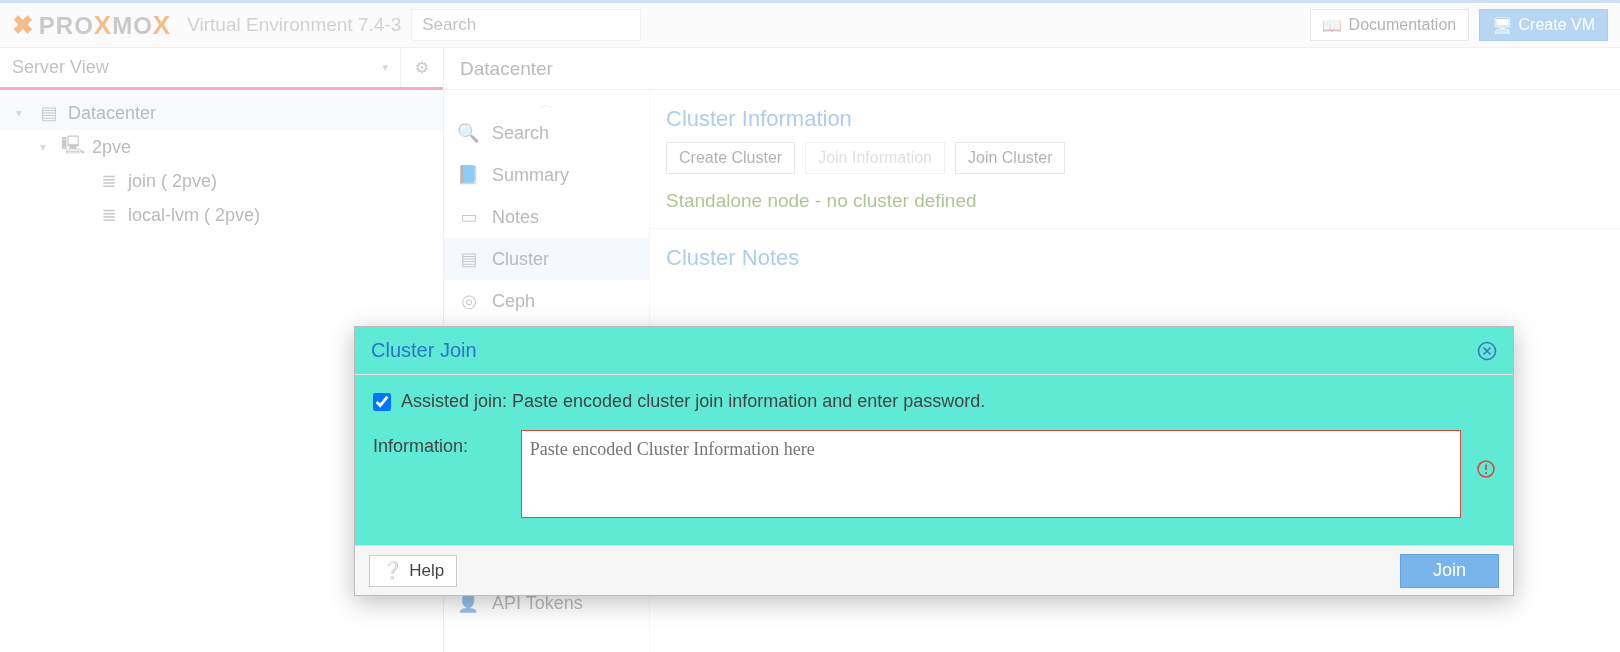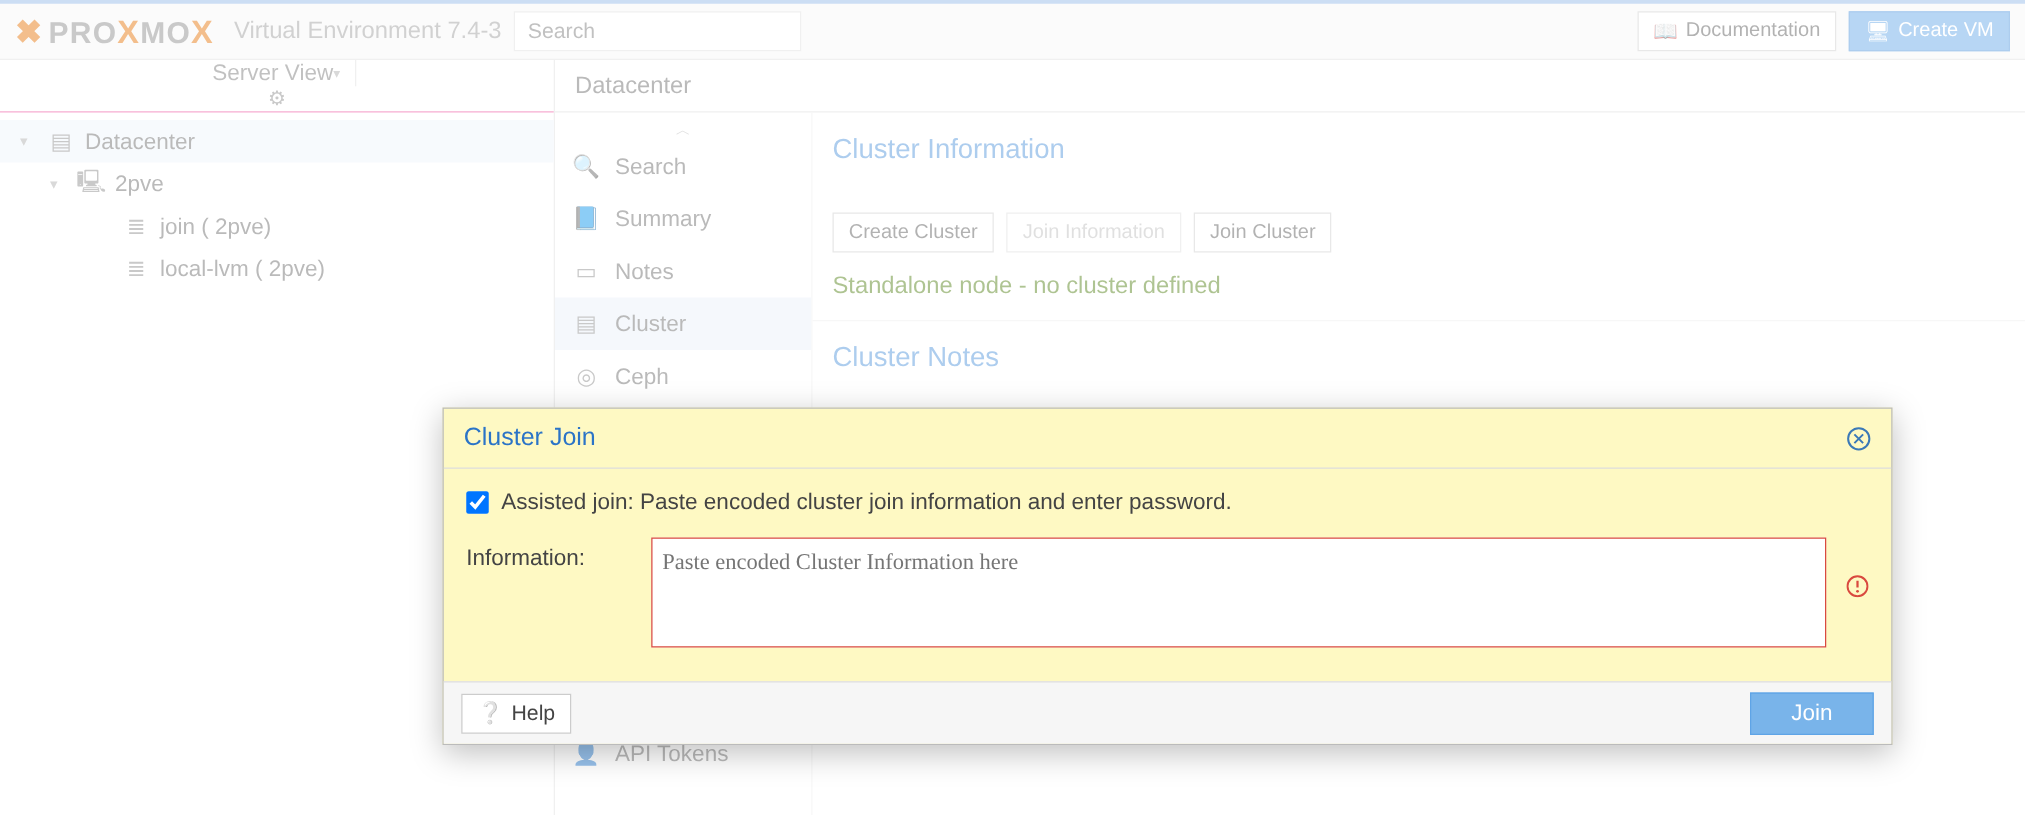--- a/index.html
+++ b/index.html
@@ -11,48 +11,48 @@
 .logo { font-weight: 800; font-size: 24px; color: #e57000; letter-spacing: 1px; display: flex; align-items: center; gap: 4px; }
 .logo .x { color: #e57000; font-size: 26px; }
 .envlabel { color: #999; font-size: 19px; margin-left: 6px; }
 .searchbox { width: 230px; height: 32px; border: 1px solid #ddd; background: #fff; padding: 0 10px; font-size: 17px; color: #888; }
 .topbar .spacer { flex: 1; }
 .btn { display: inline-flex; align-items: center; gap: 6px; height: 32px; padding: 0 12px; border: 1px solid #ccc; background: #fff; font-size: 16px; color: #555; cursor: pointer; }
 .btn.primary { background: #5fa4e6; border-color: #4a90d9; color: #fff; }
 
 
 .treepanel { position: absolute; top: 48px; left: 0; width: 444px; bottom: 0; border-right: 1px solid #ddd; background: #fff; }
-.treehdr { height: 42px; display: flex; align-items: center; border-bottom: 1px solid #ec4899; flex-direction: column; }
+.treehdr { height: 42px; display: flex; align-items: center; border-bottom: 3px solid #ec4899; }
 .treehdr .sv { flex: 1; padding: 0 12px; font-size: 18px; color: #777; display: flex; align-items: center; justify-content: space-between; border-right: 1px solid #ddd; height: 100%; }
 .treehdr .gearbtn { width: 42px; height: 42px; display: flex; align-items: center; justify-content: center; color: #888; }
 .tree { padding: 6px 0; font-size: 18px; color: #666; }
 .tree .row { display: flex; align-items: center; height: 34px; padding-left: 16px; gap: 8px; }
 .tree .row.sel { background: #eef4fb; }
 .tree .indent1 { padding-left: 40px; }
 .tree .indent2 { padding-left: 76px; }
 .tree .exp { width: 14px; color: #aaa; font-size: 12px; }
 .iconbox { width: 22px; display: inline-flex; justify-content: center; color: #888; }
 
 
 .main { position: absolute; top: 48px; left: 444px; right: 0; bottom: 0; background: #fff; }
 .mainhdr { height: 42px; display: flex; align-items: center; padding: 0 16px; font-size: 19px; color: #666; border-bottom: 1px solid #ddd; }
 .mainbody { position: absolute; top: 42px; left: 0; right: 0; bottom: 0; display: flex; }
 .sidemenu { width: 206px; border-right: 1px solid #eee; padding-top: 6px; }
 .sidemenu .collapse { height: 16px; display:flex; justify-content:center; color:#bbb; font-size:12px; }
 .sidemenu .item { display: flex; align-items: center; gap: 12px; height: 42px; padding: 0 14px; font-size: 18px; color: #666; }
 .sidemenu .item.active { background: #e8f0f9; }
 .content { flex: 1; padding: 0; }
 .sectiontitle { font-size: 22px; color: #4a90d9; padding: 16px 16px 10px; }
-.btnrow { display: flex; gap: 10px; padding: 0 16px 12px; margin-top: 28px; }
+.btnrow { display: flex; gap: 10px; padding: 0 16px 12px; }
 .btnrow .btn.disabled { color: #bbb; border-color: #ddd; }
 .standalone { padding: 4px 16px 16px; font-size: 19px; color: #4d7c0f; }
 .divider { height: 1px; background: #eee; margin: 0 0 0 0; }
 
 
-.modal { position: absolute; left: 354px; top: 326px; width: 1160px; height: 270px; background: #fef9c3; border: 1px solid #bbb; box-shadow: 0 6px 24px rgba(0,0,0,0.25); z-index: 10; display: flex; flex-direction: column; }
+.modal { position: absolute; left: 354px; top: 326px; width: 1160px; height: 270px; background: #5eead4; border: 1px solid #bbb; box-shadow: 0 6px 24px rgba(0,0,0,0.25); z-index: 10; display: flex; flex-direction: column; }
 .modal .mhdr { height: 48px; display: flex; align-items: center; justify-content: space-between; padding: 0 16px; border-bottom: 1px solid #ddd; }
 .modal .mtitle { font-size: 20px; color: #2b74c7; }
 .modal .closebtn { color: #3b79b7; font-size: 18px; cursor: pointer; }
 .modal .mbody { flex: 1; padding: 16px 18px; font-size: 18px; color: #444; }
 .modal .checkrow { display: flex; align-items: center; gap: 10px; margin-bottom: 18px; }
 .modal .checkrow input { width: 18px; height: 18px; }
 .modal .fieldrow { display: flex; align-items: flex-start; gap: 8px; }
 .modal .fieldlabel { width: 140px; padding-top: 6px; }
 .modal textarea { width: 942px; height: 88px; border: 1px solid #d94a3f; padding: 8px; font-size: 18px; font-family: Liberation Serif, serif; resize: none; outline: none; }
 .modal .erricon { color: #d94a3f; font-size: 18px; margin-left: 8px; margin-top: 30px; }

